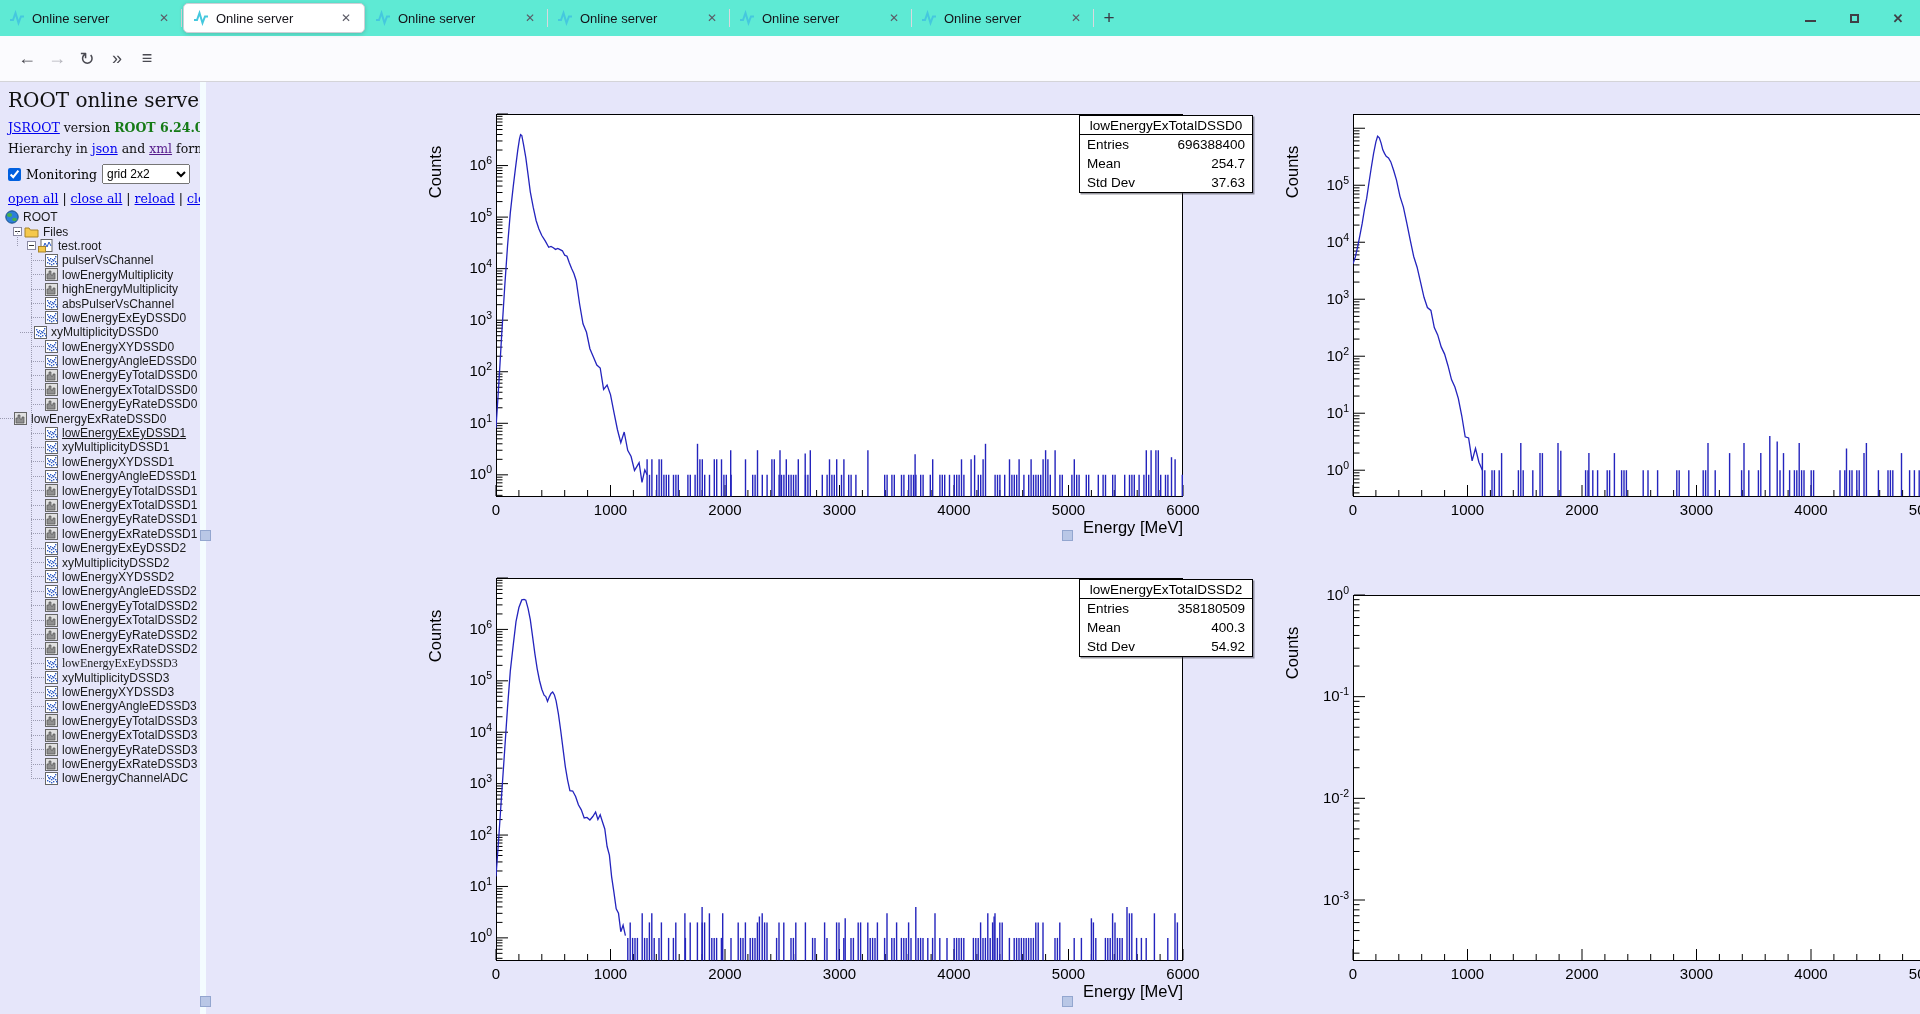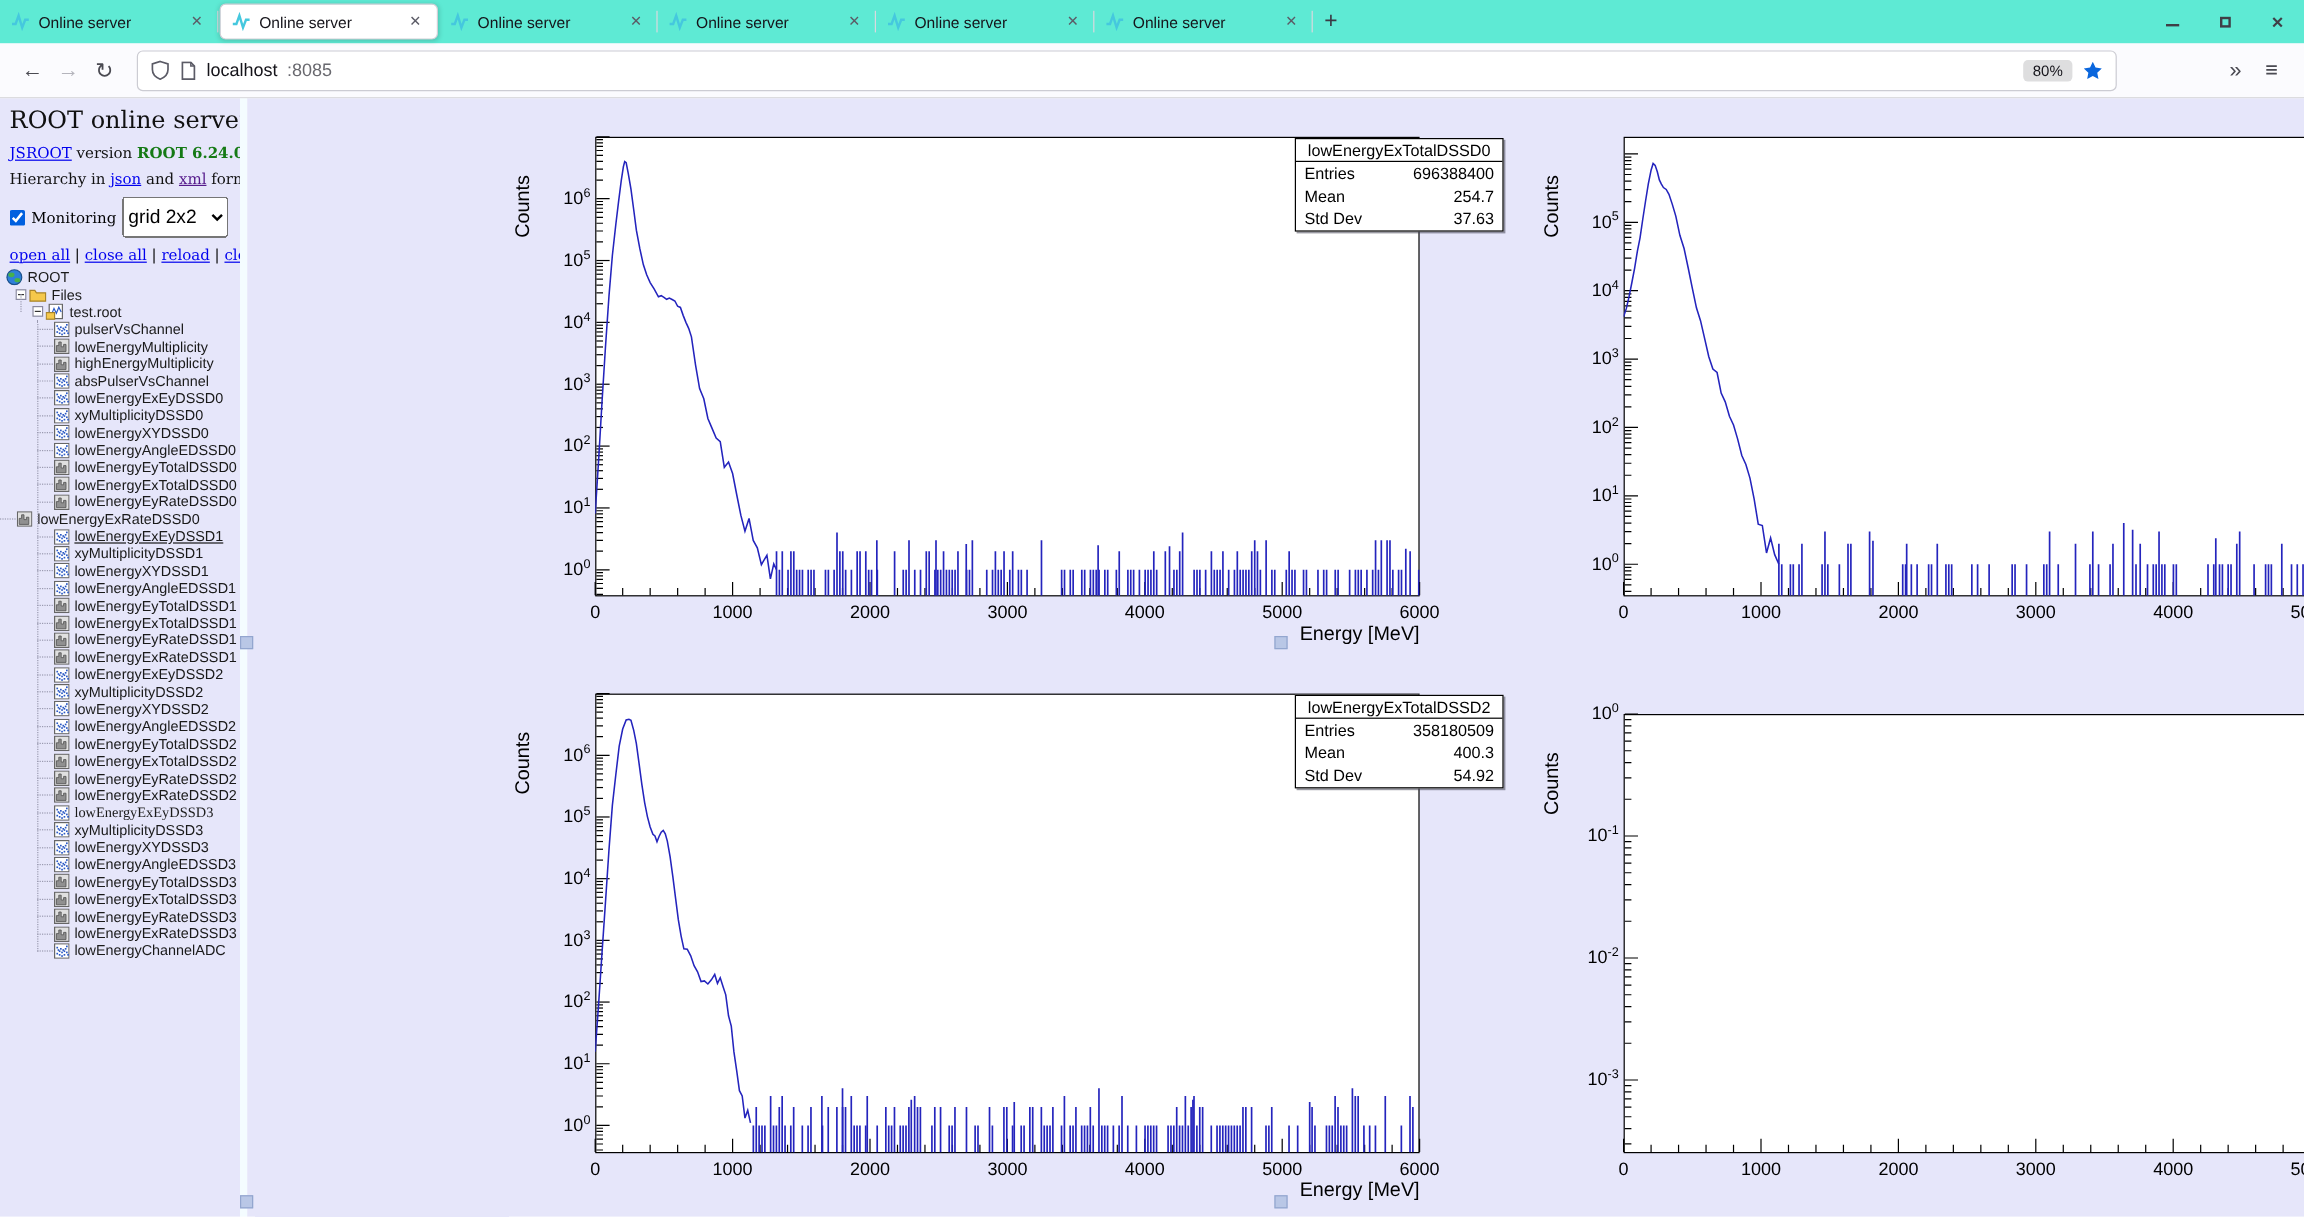--- a/index.html
+++ b/index.html
@@ -46,21 +46,21 @@
   .sb-title { font-family:"DejaVu Serif", serif; font-size:20px; color:#111; padding:2px 0 6px 8px; white-space:nowrap; }
   .sb-line { font-family:"DejaVu Serif", serif; font-size:12.5px; padding:2px 0 4px 8px;
              white-space:nowrap; overflow:hidden; color:#111; }
   .sb-line a { color:var(--link); text-decoration:underline; }
   .sb-line a.visited { color:var(--visited); }
   .sb-line .ver { color:var(--green); font-weight:bold; }
   .pre { white-space:pre; }
   .sb-mon { display:flex; align-items:center; gap:5px; padding:4px 0 5px 8px;
             font-family:"DejaVu Serif", serif; font-size:12.5px; }
   .sb-mon input { width:13px; height:13px; accent-color:#0060df; }
-  .sb-mon select { font-size:16px; height:34px; width:88px; }
+  .sb-mon select { font-size:12px; height:20px; width:88px; }
   .sb-actions { font-family:"DejaVu Serif", serif; font-size:12.5px; padding:2px 0 4px 8px; white-space:pre; }
   .sb-actions a { color:var(--link); text-decoration:underline; }
 
   .tree { position:relative; font-size:12px; color:#1a1a1a; }
   .trow { height:14.4px; display:flex; align-items:center; white-space:nowrap; }
   .trow .lbl { margin-left:4px; }
   .twisty { width:9px; height:9px; border:1px solid #8888a0; background:#fff; position:relative; margin-right:2px; flex:0 0 auto; }
   .twisty::after { content:""; position:absolute; left:1px; right:1px; top:3px; height:1px; background:#333; }
   .dash { width:13px; border-top:1px dotted #9a9ab0; margin-right:1px; flex:0 0 auto; }
   .guide { position:absolute; border-left:1px dotted #9a9ab0; width:0; }
@@ -134,36 +134,20 @@
           <div class="maxbox"></div>
         </div>
       <div class="wc close">✕</div>
     </div>
   </div>
 
   <div class="toolbar">
     <span class="navbtn">←</span>
     <span class="navbtn fwd">→</span>
     <span class="navbtn">↻</span>
-    <div class="urlbar">
-      <svg width="17" height="17" viewBox="0 0 17 17">
-        <path d="M8.5 1.2 L15 3.2 V8 C15 12 12.2 14.6 8.5 16 C4.8 14.6 2 12 2 8 V3.2 Z" fill="none" stroke="#5b5b66" stroke-width="1.4"></path>
-      </svg>
-      <svg width="14" height="16" viewBox="0 0 14 16">
-        <path d="M2 1 H9 L12 4 V15 H2 Z" fill="none" stroke="#5b5b66" stroke-width="1.4"></path>
-        <path d="M9 1 V4 H12" fill="none" stroke="#5b5b66" stroke-width="1.2"></path>
-      </svg>
-      <span class="host">localhost</span>
-        <span class="port">:8085</span>
-      <span class="spacer"></span>
-      <span class="zoombadge">80%</span>
-      <svg width="18" height="18" viewBox="0 0 18 18">
-        <path d="M9 1.5 L11.3 6.3 L16.5 7 L12.7 10.6 L13.7 15.8 L9 13.3 L4.3 15.8 L5.3 10.6 L1.5 7 L6.7 6.3 Z" fill="#0a66dd"></path>
-      </svg>
-    </div>
     <span class="navbtn">»</span>
     <span class="navbtn">≡</span>
   </div>
 
   <div class="content">
     <div class="sidebar">
       <div class="sb-title">ROOT online server</div>
       <div class="sb-line"><a href="#">JSROOT</a><span class="pre"> version </span><span class="ver">ROOT 6.24.04 13/07/21</span></div>
       <div class="sb-line"><span class="pre">Hierarchy in </span><a href="#">json</a><span class="pre"> and </span><a href="#" class="visited">xml</a><span class="pre"> format</span></div>
       <div class="sb-mon">
@@ -272,21 +256,21 @@
               <rect x="10" y="7" width="1.4" height="1.4" fill="#2b59c4"></rect>
               <rect x="2" y="3" width="1.4" height="1.4" fill="#2b59c4"></rect>
               <rect x="10" y="2" width="1.4" height="1.4" fill="#2b59c4"></rect>
               <rect x="6" y="10" width="1.4" height="1.4" fill="#2b59c4"></rect>
               <rect x="4" y="6" width="1.4" height="1.4" fill="#2b59c4"></rect>
               <rect x="8" y="6" width="1.4" height="1.4" fill="#2b59c4"></rect>
               <rect x="11" y="9" width="1.4" height="1.4" fill="#2b59c4"></rect>
             </svg>
             <span class="lbl">lowEnergyExEyDSSD0</span>
           </div>
-          <div class="trow" style="padding-left: 31px;">
+          <div class="trow" style="padding-left: 20px;">
             <span class="dash"></span>
             <svg width="13" height="13" viewBox="0 0 13 13" class="ticon">
               <rect x="0.5" y="0.5" width="12" height="12" fill="#fff" stroke="#666"></rect>
               <rect x="2" y="8" width="1.4" height="1.4" fill="#2b59c4"></rect>
               <rect x="4" y="9" width="1.4" height="1.4" fill="#2b59c4"></rect>
               <rect x="6" y="7" width="1.4" height="1.4" fill="#2b59c4"></rect>
               <rect x="8" y="9" width="1.4" height="1.4" fill="#2b59c4"></rect>
               <rect x="3" y="5" width="1.4" height="1.4" fill="#2b59c4"></rect>
               <rect x="5" y="4" width="1.4" height="1.4" fill="#2b59c4"></rect>
               <rect x="7" y="5" width="1.4" height="1.4" fill="#2b59c4"></rect>

